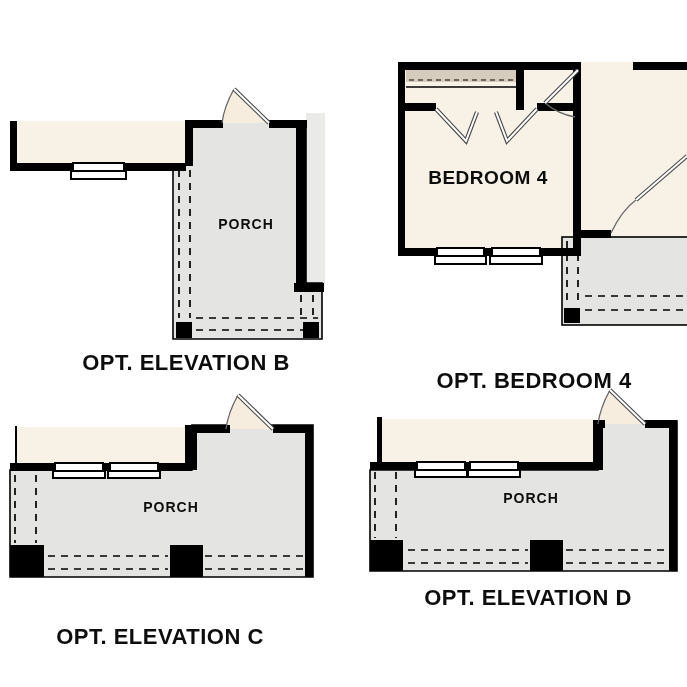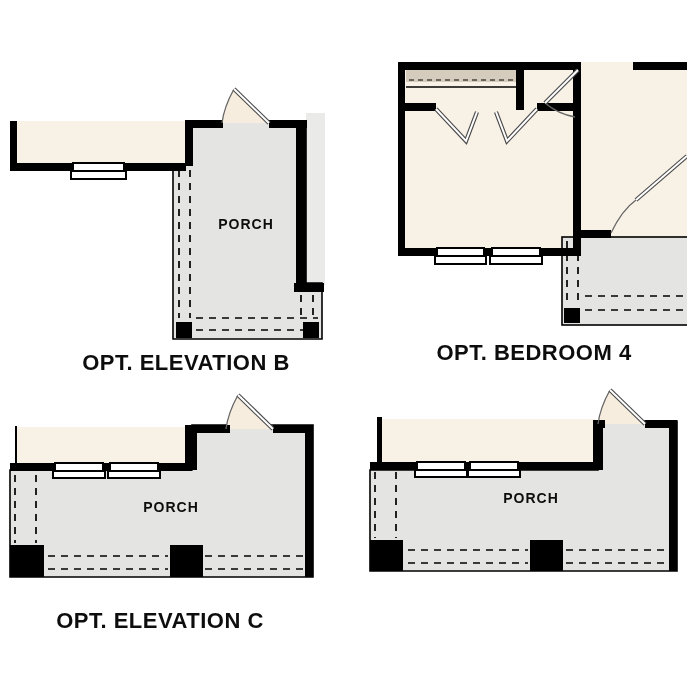--- a/index.html
+++ b/index.html
@@ -177,20 +177,22 @@
       <rect class="post" x="370" y="540" width="33" height="31"></rect>
       <rect class="post" x="530" y="540" width="33" height="31"></rect>
 
       <path class="arc" d="M610,390 Q600,408 598,424"></path>
       <path class="leafA" d="M645,424 L610,390"></path>
       <path class="leafB" d="M645,424 L610,390"></path>
     </g>
   </svg>
 
   <div class="lbl room-label" style="left:186px;top:216px;width:120px;">PORCH</div>
+  <div class="lbl room-label-lg" style="left:408px;top:167px;width:160px;">BEDROOM 4</div>
   <div class="lbl room-label" style="left:111px;top:499px;width:120px;">PORCH</div>
   <div class="lbl room-label" style="left:471px;top:490px;width:120px;">PORCH</div>
 
   <div class="lbl plan-title" style="left:36px;top:350px;width:300px;">OPT. ELEVATION B</div>
-  <div class="lbl plan-title" style="left:384px;top:340px;width:300px;">OPT. BEDROOM 4</div>
-  <div class="lbl plan-title" style="left:10px;top:608px;width:300px;text-align:center;">OPT. ELEVATION C</div>
+  <div class="lbl plan-title" style="left:384px;top:368px;width:300px;">OPT. BEDROOM 4</div>
+  <div class="lbl plan-title" style="left:10px;top:624px;width:300px;text-align:center;">OPT. ELEVATION C</div>
+  <div class="lbl plan-title" style="left:378px;top:585px;width:300px;">OPT. ELEVATION D</div>
 
 </div>
 
 </body></html>

